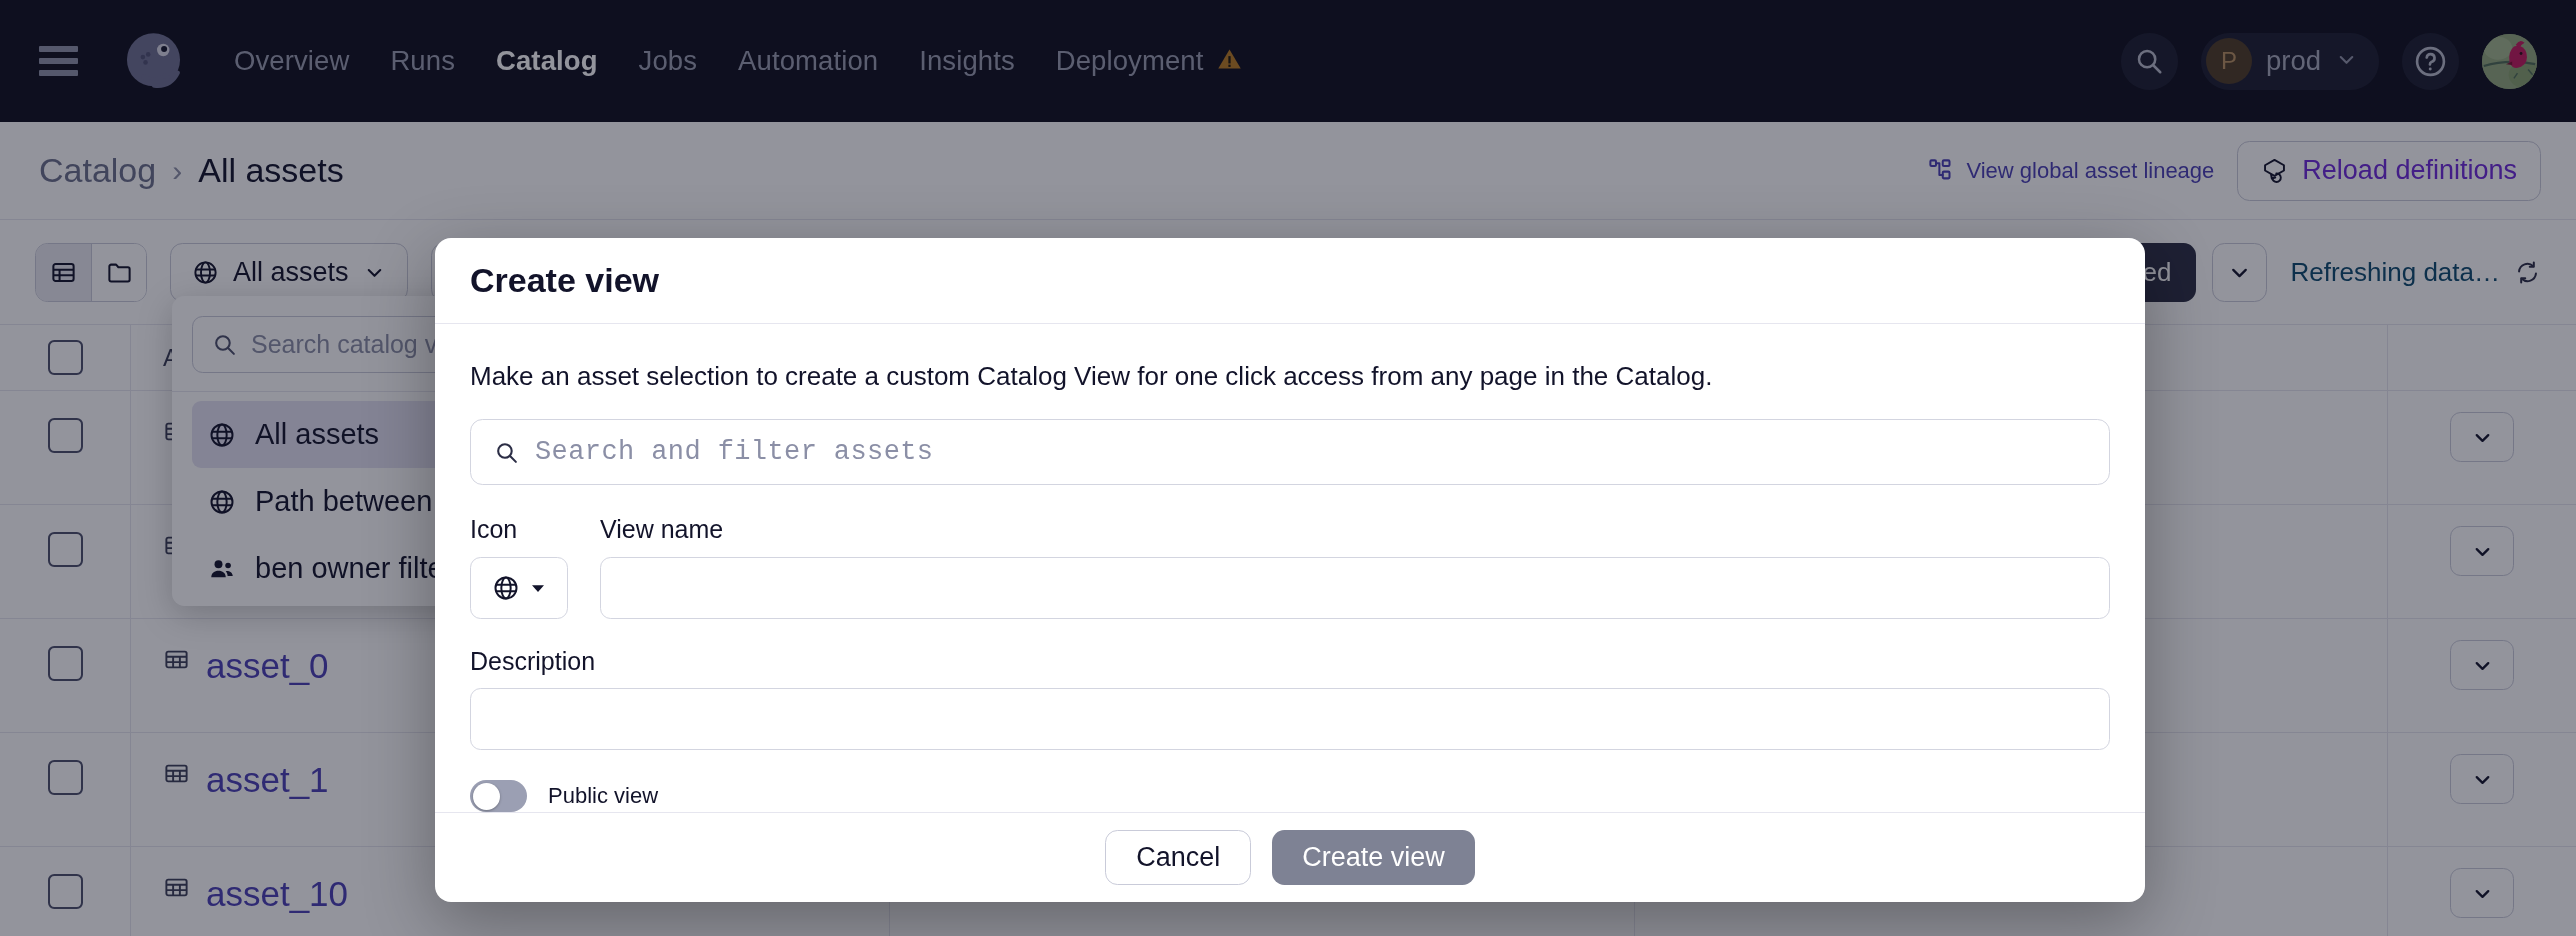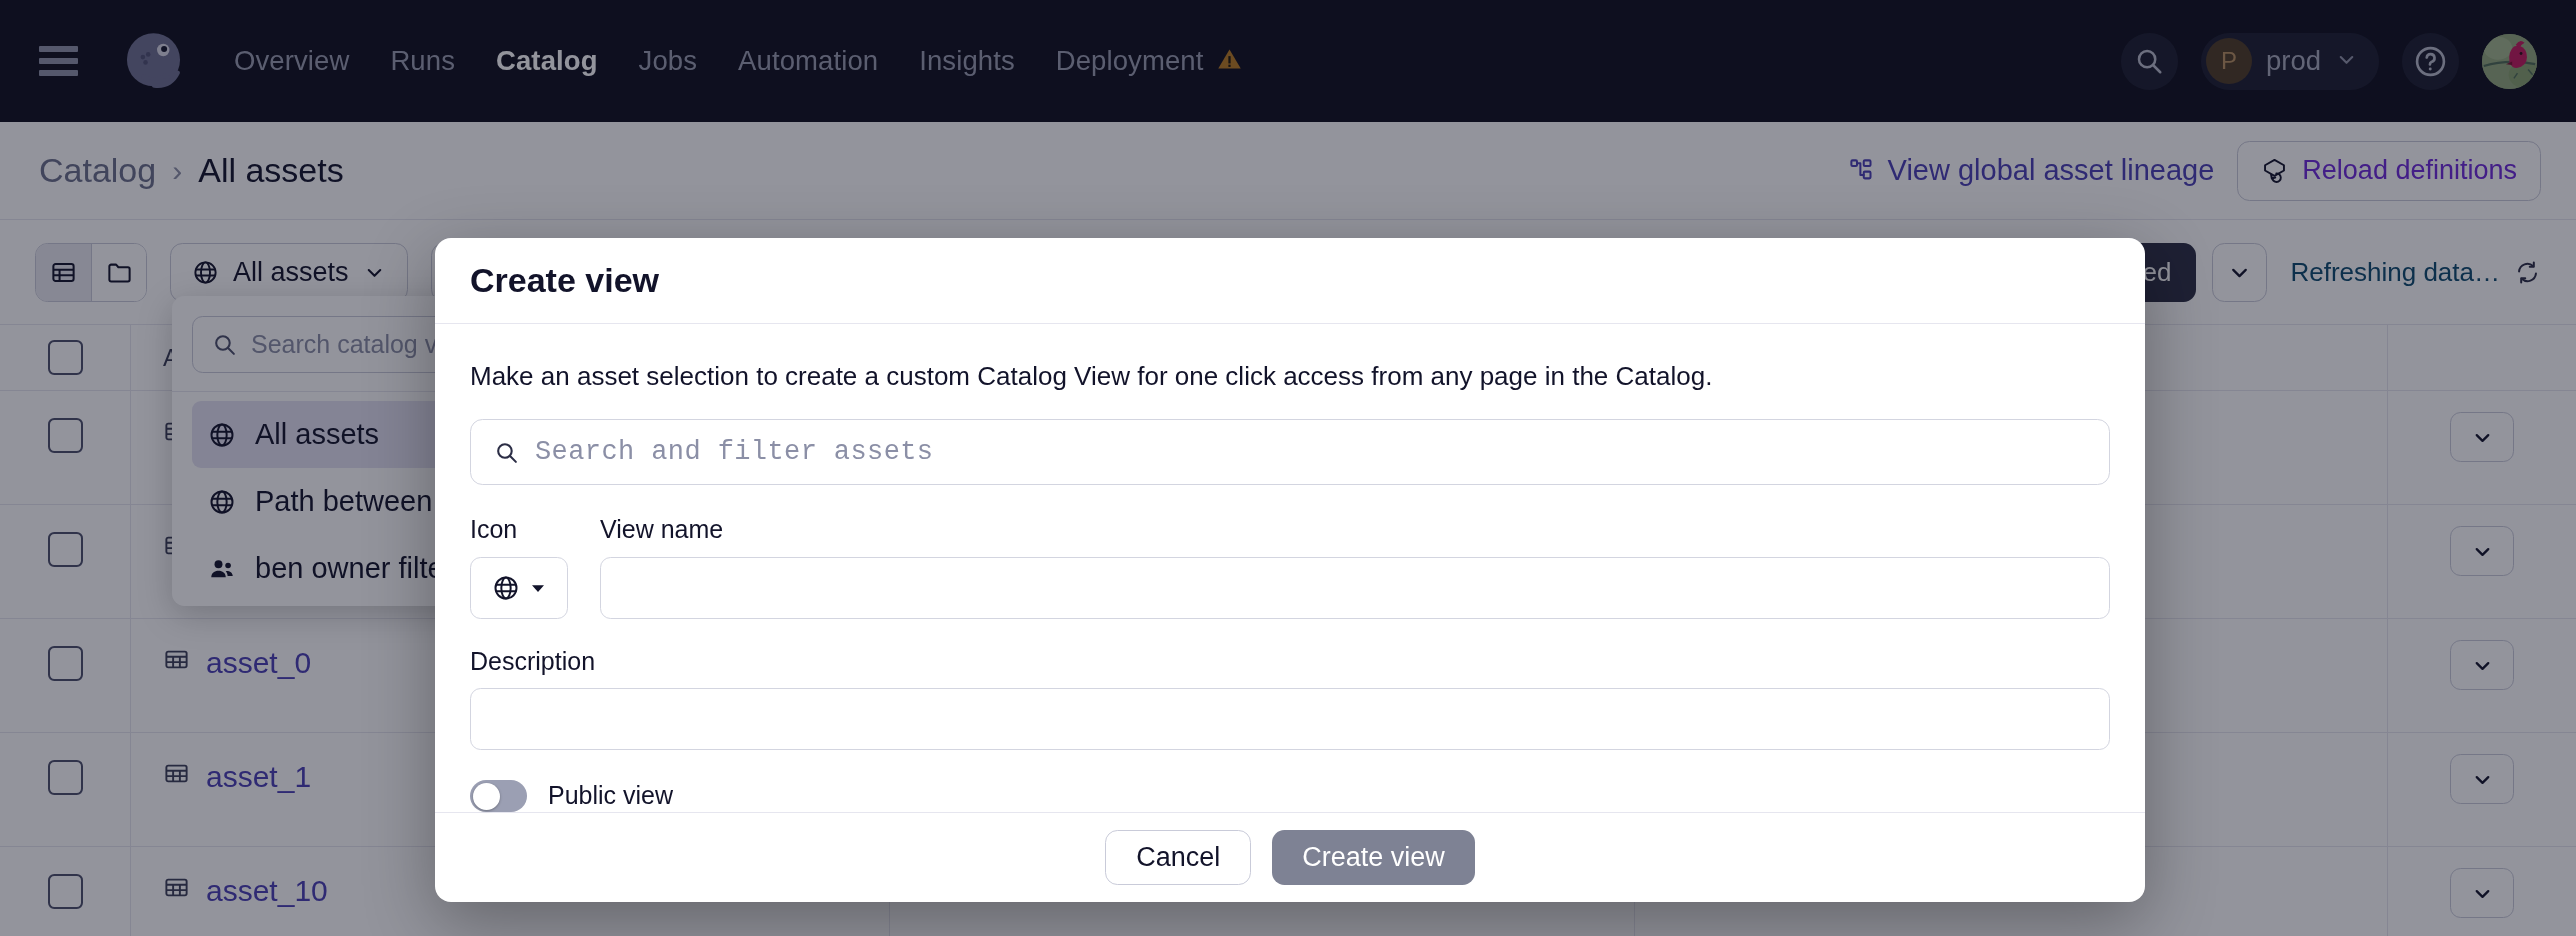--- a/index.html
+++ b/index.html
@@ -53,21 +53,21 @@
   
   .breadcrumb-bar {
     position:absolute; left:0; top:122px; width:2576px; height:98px;
     background:#ffffff; display:flex; align-items:center;
     border-bottom: 1.8px solid #e6e6ef;
   }
   .crumb { font-size: 34px; color: #6b6f8a; margin-left: 39px; cursor:pointer; }
   .crumb-sep { font-size: 30px; color: #8c90a6; margin: 0 16px; }
   .crumb-current { font-size: 34px; color: #12132a; }
   .bc-right { position:absolute; right: 35px; display:flex; align-items:center; gap: 23px; }
-  .link-btn { display:flex; align-items:center; gap: 12.4px; font-size: 29px; color:#4a3fb5; cursor:pointer; white-space:nowrap; }
+  .link-btn { display:flex; align-items:center; gap: 12.4px; font-size: 22px; color:#4a3fb5; cursor:pointer; white-space:nowrap; }
   .outline-btn {
     display:flex; align-items:center; gap: 14px;
     height: 60px; padding: 0 23px; border: 1.8px solid #c9cbd9; border-radius: 12.4px;
     font-size: 27px; color:#6d28d9; background:#fff; cursor:pointer; white-space:nowrap;
   }
 
   
   .toolbar {
     position:absolute; left:0; top:220px; width:2576px; height:105px;
     background:#ffffff; display:flex; align-items:center; padding: 0 35px;
@@ -100,21 +100,21 @@
   
   .table { position:absolute; left:0; top:325px; width:2576px; bottom:0; background:#ffffff; }
   .trow { display:flex; align-items:flex-start; border-bottom:1.8px solid #e6e6ef; background:#fff; }
   .trow.head { height: 66px; align-items:center; }
   .trow.body { height: 114px; }
   .cell-check { width: 131px; display:flex; align-items:flex-start; justify-content:center; padding-top: 27px; border-right:1.8px solid #e6e6ef; height:100%; }
   .trow.head .cell-check { align-items:center; padding-top:0; }
   .cbox { width: 35px; height: 35px; border: 2.7px solid #4b4f6b; border-radius: 6.2px; background:#fff; cursor:pointer; }
   .cell-asset { width: 759px; display:flex; align-items:flex-start; gap:16px; padding: 27px 0 0 32px; border-right:1.8px solid #e6e6ef; height:100%; }
   .trow.head .cell-asset { align-items:center; padding-top:0; }
-  .asset-name { font-size: 30px; color:#4a3fb5; cursor:pointer;text-align:right; }
+  .asset-name { font-size: 35px; color:#4a3fb5; cursor:pointer;text-align:right; }
   .col-head { font-size: 24px; color:#3b3f58; }
   .cell-group { width: 745px; display:flex; align-items:flex-start; gap:14px; padding: 27px 0 0 32px; border-right:1.8px solid #e6e6ef; height:100%; }
   .trow.head .cell-group { align-items:center; padding-top:0; }
   .group-name { font-size: 27.5px; color:#4a3fb5; }
   .cell-status { flex:1; border-right:1.8px solid #e6e6ef; height:100%; }
   .cell-actions { width: 188px; display:flex; align-items:flex-start; justify-content:center; padding-top: 21px; height:100%; }
   .trow.head .cell-actions { align-items:center; padding-top:0; }
   .row-chev {
     width: 64px; height: 50px; border:1.8px solid #c9cbd9; border-radius:10.6px; background:#fff;
     display:flex; align-items:center; justify-content:center; cursor:pointer;
@@ -172,21 +172,21 @@
   }
   .desc-block { margin-top: 28px; }
   .toggle-row { margin-top: 30px; display:flex; align-items:center; gap: 21px; }
   .toggle {
     width: 57px; height: 32px; border-radius: 16px; background:#9b9fb3; position:relative; cursor:pointer;
   }
   .toggle .knob {
     position:absolute; left: 2.7px; top: 2.7px; width: 27px; height: 27px; border-radius: 50%;
     background:#ffffff; box-shadow: 0 0.9px 2.7px rgba(0,0,0,.3);
   }
-  .toggle-label { font-size: 25px; color:#12132a; }
+  .toggle-label { font-size: 22px; color:#12132a; }
   .modal-footer {
     height: 110px; border-top: 1.8px solid #e6e6ef; display:flex; align-items:center;
     justify-content:center; gap: 21px; padding: 0 35px;
   }
   .btn-cancel {
     height: 55px; padding: 0 30px; border:1.8px solid #c9cbd9; border-radius: 12.4px; background:#fff;
     font-size: 27px; color:#12132a; cursor:pointer;
   }
   .btn-primary-disabled {
     height: 55px; padding: 0 30px; border: none; border-radius: 12.4px; background:#7e8294;

